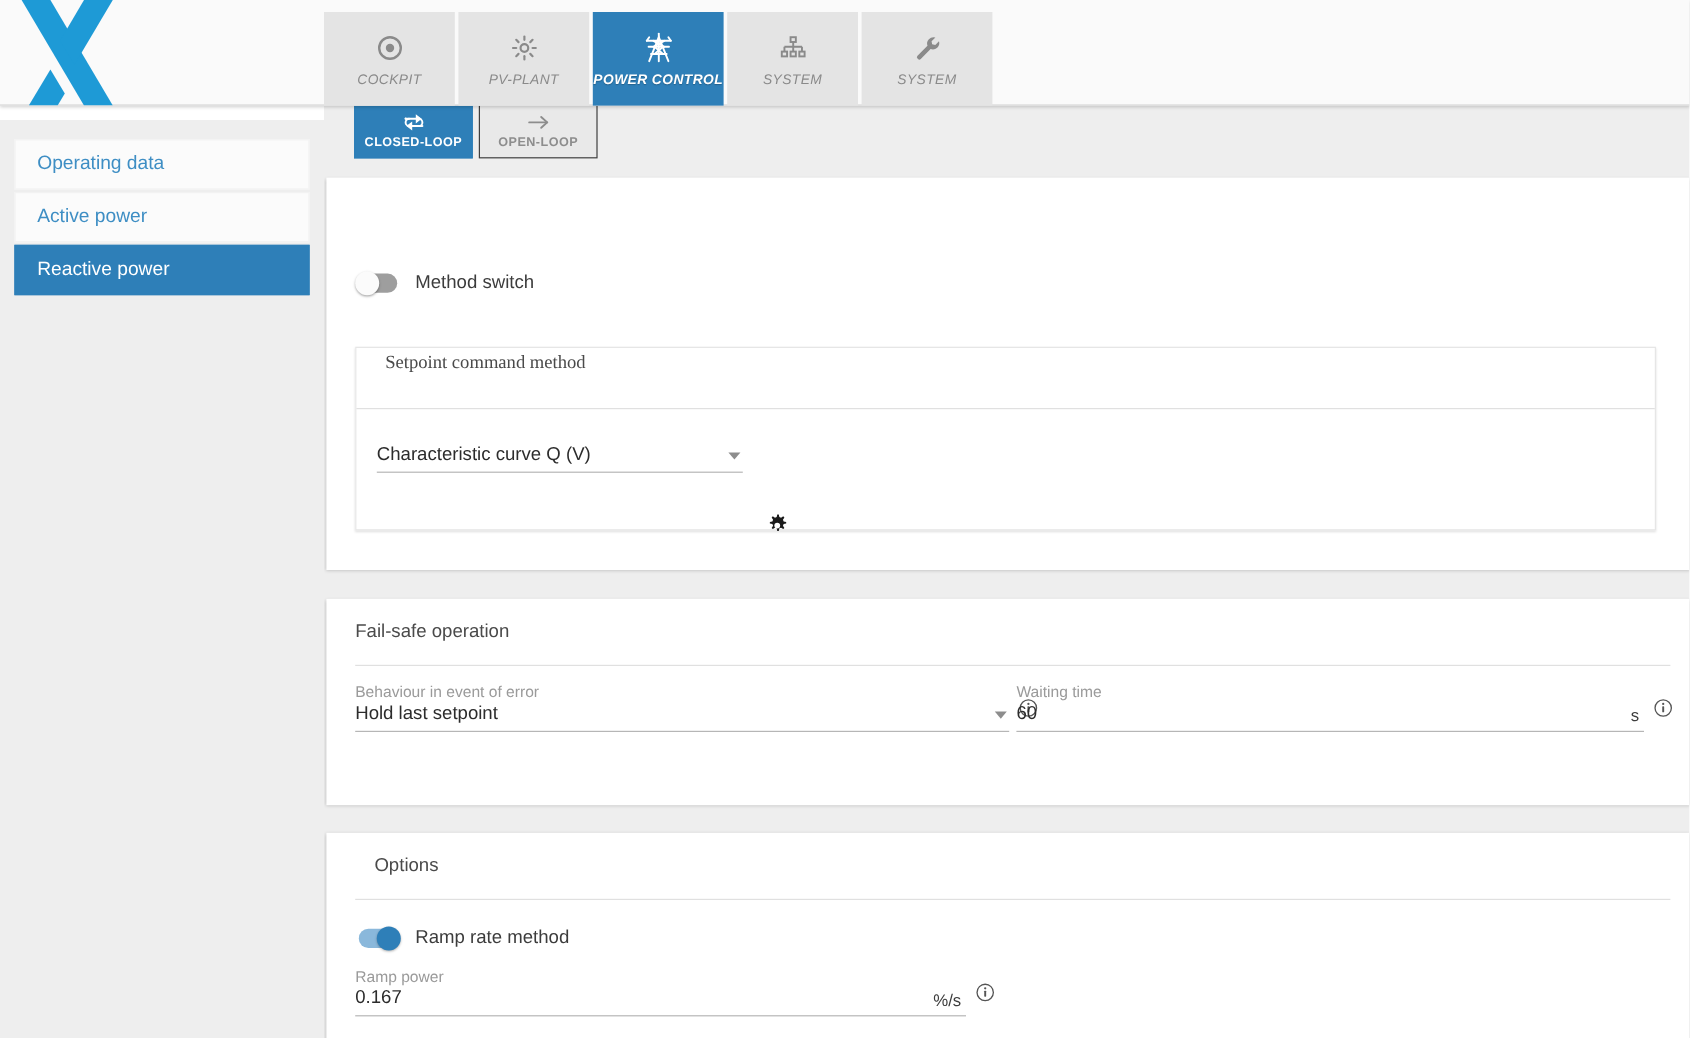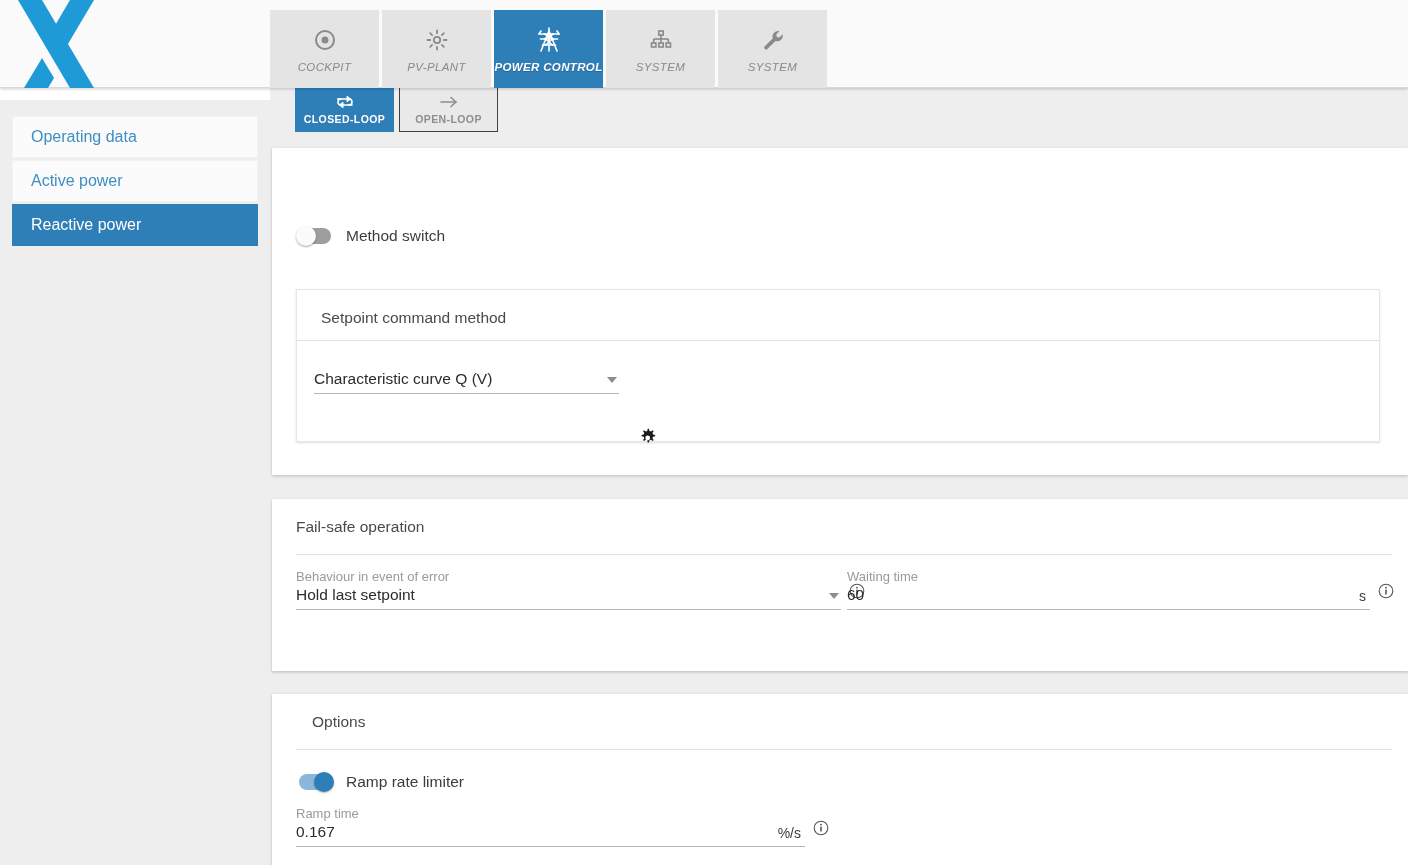--- a/index.html
+++ b/index.html
@@ -427,21 +427,21 @@
 
       <div class="toggle-row" style="left:24px; top:78px;">
         <span class="switch">
           <span class="track"></span>
           <span class="thumb"></span>
         </span>
         <span class="toggle-label">Method switch</span>
       </div>
 
       <div class="inner-card">
-        <div class="section-title" style="left:24px; top:19px;">Setpoint command method</div>
+        <div class="section-title" style="left:24px; top:4px;font-family:Liberation Serif, serif;">Setpoint command method</div>
         <div class="title-rule" style="left:0px; top:50px; width:1082px;"></div>
 
         <div class="field" style="left:17px; top:80px; width:305px;">
           <div class="field-line">
             <span class="field-value">Characteristic curve Q (V)</span>
             <span class="caret"></span>
           </div>
         </div>
 
         <span class="gear-btn" style="left:341px; top:138px;">
@@ -490,25 +490,25 @@
 
     <div class="panel panel-options">
       <div class="section-title" style="left:40px; top:19px;">Options</div>
       <div class="title-rule" style="left:24px; top:55px; width:1096px;"></div>
 
       <div class="toggle-row" style="left:24px; top:78px;">
         <span class="switch on">
           <span class="track"></span>
           <span class="thumb"></span>
         </span>
-        <span class="toggle-label">Ramp rate limiter</span>
+        <span class="toggle-label">Ramp rate method</span>
       </div>
 
       <div class="field" style="left:24px; top:112px; width:509px;">
-        <span class="field-label">Ramp time</span>
+        <span class="field-label">Ramp power</span>
         <div class="field-line">
           <span class="field-value">0.167</span>
           <span class="field-unit">%/s</span>
         </div>
         <span class="info-icon" style="position:absolute; right:-24px; bottom:6px;">
           <svg width="16" height="16" viewBox="0 0 16 16">
             <circle cx="8" cy="8" r="6.8" fill="none" stroke="#555" stroke-width="1.1"></circle>
             <circle cx="8" cy="4.6" r="0.95" fill="#555"></circle>
             <rect x="7.2" y="6.6" width="1.6" height="5" rx="0.5" fill="#555"></rect>
           </svg>

